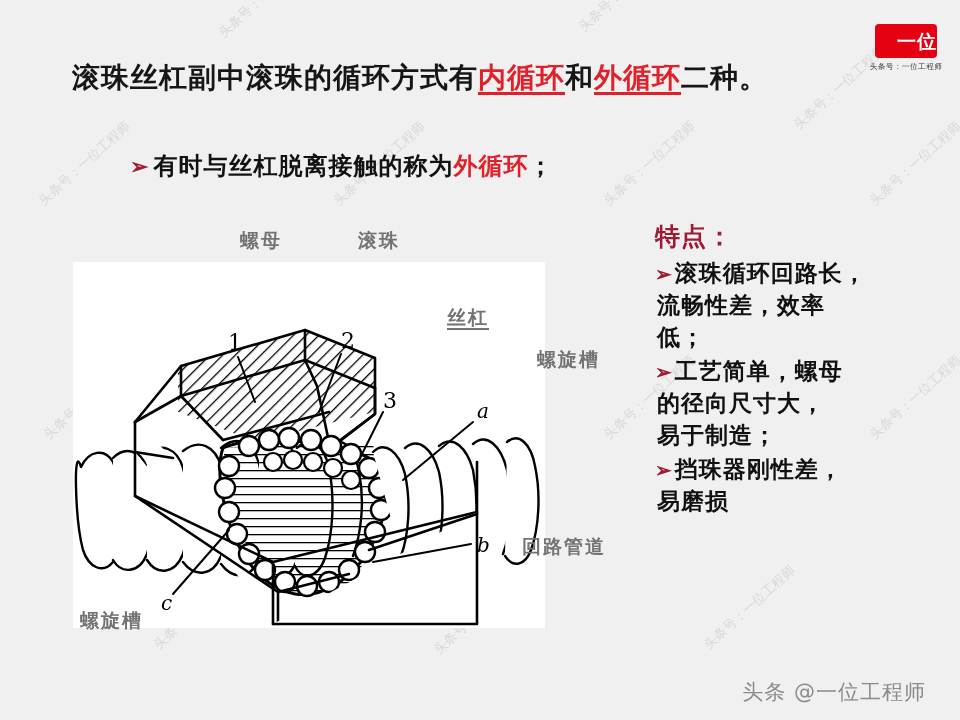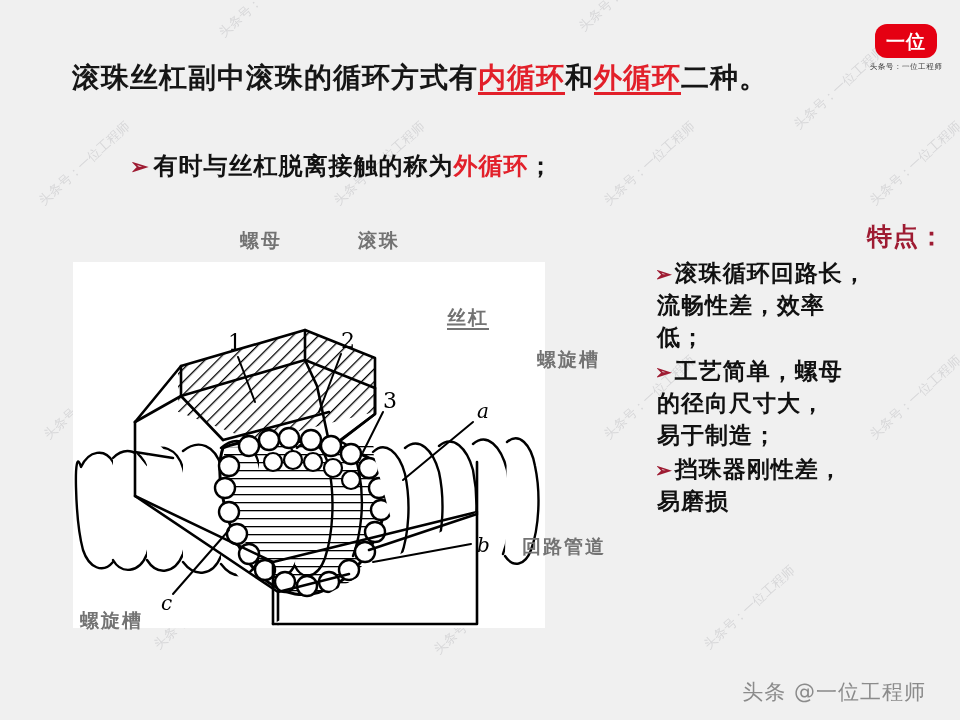--- a/index.html
+++ b/index.html
@@ -15,22 +15,22 @@
   .wm{
     position:absolute;color:#b9b9bd;opacity:.45;
     font-size:13px;white-space:nowrap;
     transform:rotate(-42deg);transform-origin:left top;
     font-family:"DejaVu Sans","Liberation Sans",sans-serif;
   }
 
   
   .logo-wrap{position:absolute;left:858px;top:24px;width:96px;text-align:center;z-index:6;}
   .logo-box{
-    width:62px;height:34px;margin:0 auto;background:#e50012;border-radius:12px;
-    color:#fff;font-size:19px;line-height:34px;letter-spacing:1px;font-weight:bold;
+    width:62px;height:34px;margin:0 auto;background:#e50012;border-radius:4px;
+    color:#fff;font-size:19px;line-height:34px;letter-spacing:1px;font-weight:bold;text-align:right;
   }
   .logo-cap{margin-top:3px;font-size:8px;color:#3a3a3a;letter-spacing:.5px;
     transform:scale(.95);}
 
   
   .headline{
     position:absolute;left:72px;top:62px;width:800px;
     font-size:28px;line-height:1.25;color:#161616;font-weight:bold;z-index:5;
     font-family:Liberation Mono, monospace;
     letter-spacing:1px;white-space:nowrap;
@@ -60,21 +60,21 @@
     background:#ffffff;z-index:3;overflow:hidden;
   }
   .pic svg{display:block;}
 
   
   .panel{
     position:absolute;left:655px;top:220px;width:290px;z-index:5;
     font-family:"DejaVu Serif","Liberation Serif",serif;
   }
   .panel h3{
-    margin:0 0 4px 0;font-size:25px;color:#9e1b32;font-weight:bold;letter-spacing:1px;text-align:right;
+    margin:0 0 4px 0;font-size:25px;color:#9e1b32;font-weight:bold;letter-spacing:1px;
   }
   .panel .line{
     font-size:23px;line-height:1.42;color:#111;font-weight:bold;letter-spacing:1px;
     white-space:nowrap;
   }
   .panel .line .arrow{color:#9e1b32;font-size:20px;margin-right:2px;}
   .panel .line.indent{padding-left:2px;font-family:Liberation Serif, serif;}
 
   
   .bottom-wm{

